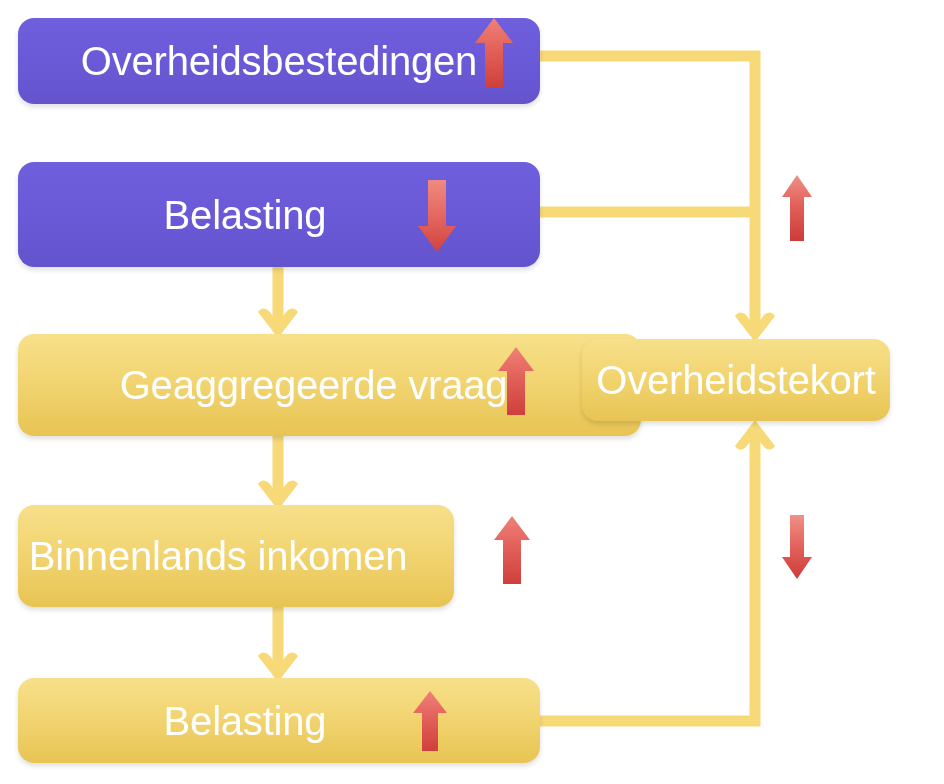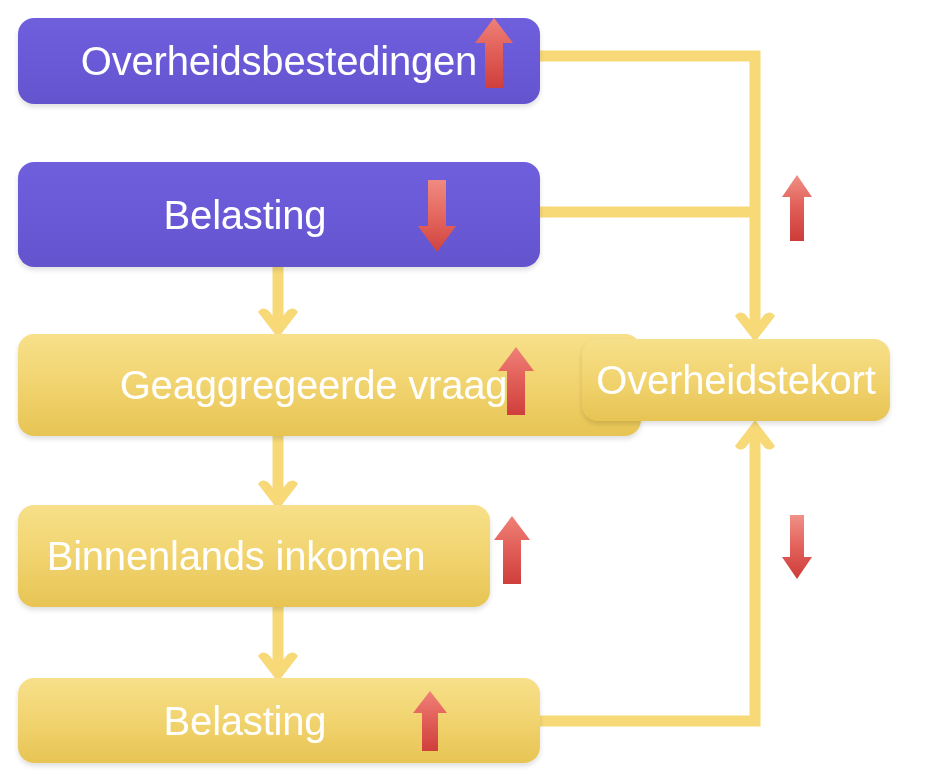--- a/index.html
+++ b/index.html
@@ -132,21 +132,21 @@
             <stop offset="0%" stop-color="#ef8178"></stop>
             <stop offset="45%" stop-color="#e2615a"></stop>
             <stop offset="100%" stop-color="#cf3f3c"></stop>
           </linearGradient>
         </defs>
         <path d="M20 2 L38 26 L29 26 L29 70 L11 70 L11 26 L2 26 Z" fill="url(#gUp2)"></path>
       </svg>
     </span>
   </div>
 
-  <div class="node gold" style="left:18px; top:505px; width:472px; height:102px;">
+  <div class="node gold" style="left:18px; top:505px; width:436px; height:102px;">
     <span class="label" style="position:relative; left:-18px;">Binnenlands inkomen</span>
     <span class="redarrow" style="left:474px; top:9px;">
       <svg width="40" height="72" viewBox="0 0 40 72" xmlns="http://www.w3.org/2000/svg">
         <defs>
           <linearGradient id="gUp3" x1="0" y1="0" x2="0" y2="1">
             <stop offset="0%" stop-color="#ef8178"></stop>
             <stop offset="45%" stop-color="#e2615a"></stop>
             <stop offset="100%" stop-color="#cf3f3c"></stop>
           </linearGradient>
         </defs>

